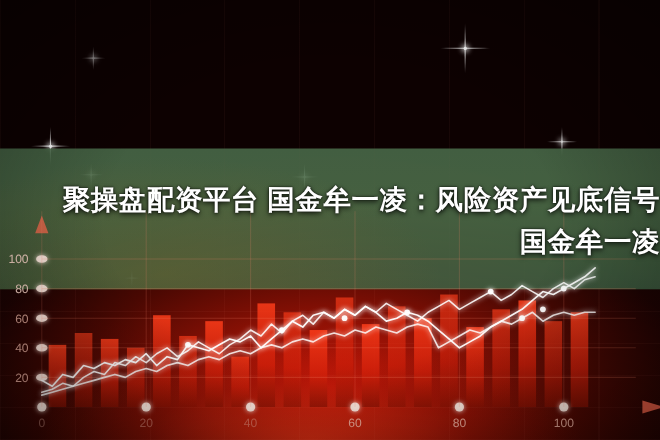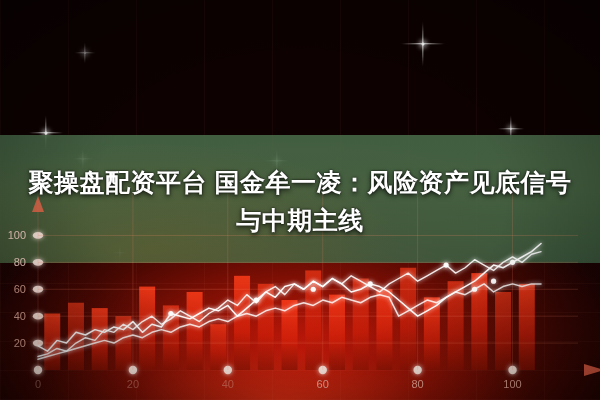--- a/index.html
+++ b/index.html
@@ -38,21 +38,21 @@
   .green-band{position:absolute;left:0;right:0;top:135px;height:128px;
     background:linear-gradient(180deg,#4a6b4a 0%,#4c6d49 40%,#3f6143 100%);
     opacity:.88;mix-blend-mode:normal;}
   .green-band .tint{position:absolute;inset:0;
     background:radial-gradient(ellipse 60% 120% at 25% 90%, rgba(150,120,40,.28) 0%, rgba(0,0,0,0) 70%);}
 
   
   svg.chart{position:absolute;left:0;top:0;width:600px;height:400px;overflow:visible;}
 
   
-  .title{position:absolute;left:0;right:0;top:163px;text-align:center;
+  .title{position:absolute;left:0;right:0;top:163px;text-align:right;
     color:#fff;font-size:25px;font-weight:bold;line-height:38px;letter-spacing:.5px;
     text-shadow:0 2px 5px rgba(0,0,0,.75),0 0 2px rgba(0,0,0,.9);
     font-family:"Liberation Sans","DejaVu Sans",sans-serif;}
   .title .l2{display:block;}
 
   .axis-lbl{fill:#f0b8a8;font-size:11px;font-family:"Liberation Sans",sans-serif;opacity:.85;}
   .axis-lbl.dim{opacity:.42;}
   .axis-lbl.bright{fill:#ffd9cc;opacity:.92;}
 </style>
 </head>
@@ -211,15 +211,15 @@
         <text x="322.7272727272727" y="388" text-anchor="middle" class="axis-lbl ">60</text>
         <text x="417.6363636363636" y="388" text-anchor="middle" class="axis-lbl ">80</text>
         <text x="512.5454545454545" y="388" text-anchor="middle" class="axis-lbl ">100</text>
       </g>
   </svg>
 
   <div class="vignette"></div>
 
   <div class="title">
     <span>聚操盘配资平台 国金牟一凌：风险资产见底信号</span>
-    <span class="l2">与中期主线</span>
+    <span class="l2">国金牟一凌</span>
   </div>
 </div>
 
 </body></html>

